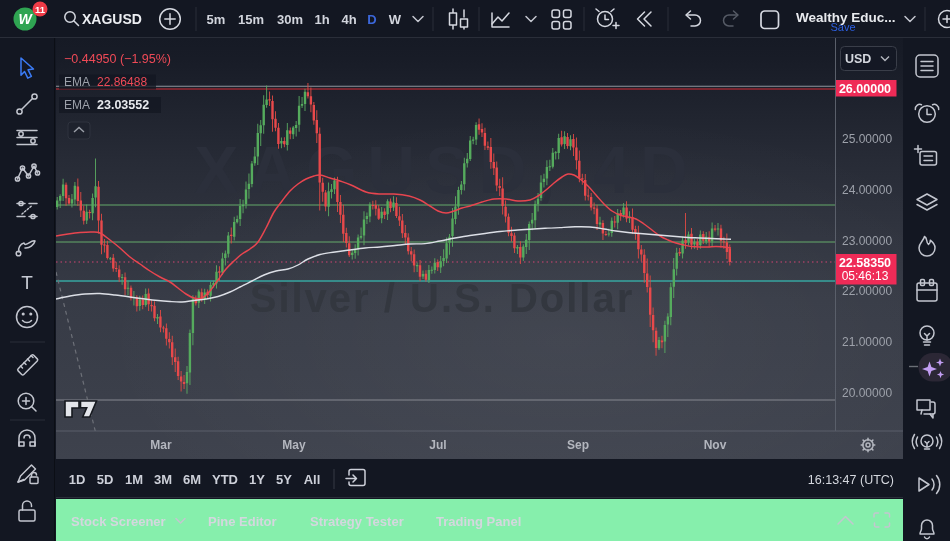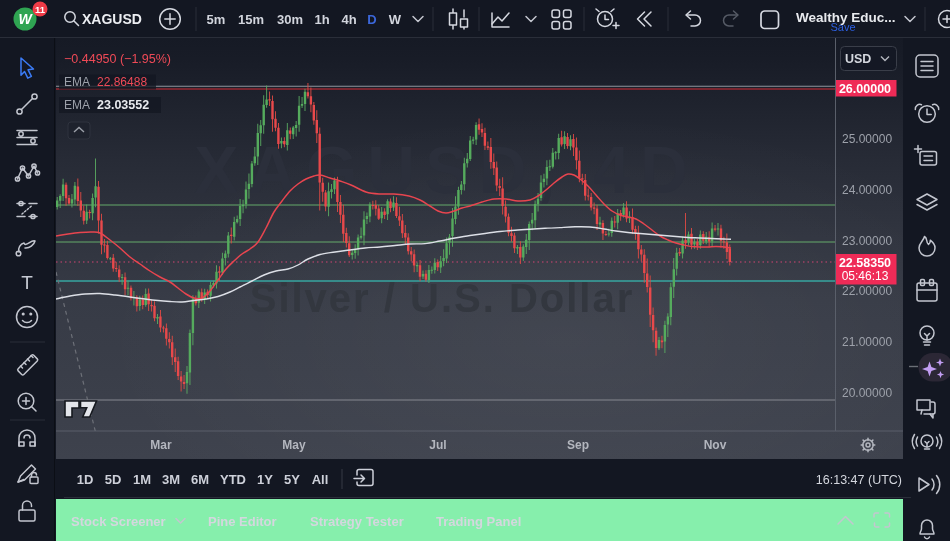--- a/index.html
+++ b/index.html
@@ -204,21 +204,21 @@
    <path d="M919 478l10 6.5-10 6.5z"></path>
    <path d="M932 479a8.5 8.5 0 0 1 0 11M936.5 475.5a14 14 0 0 1 0 18"></path>
   </g>
   <g class="ico" stroke="#c3c6cf">
    <path d="M920 534c0-2.5 1.5-3 1.5-5.5v-3a5.5 5.5 0 0 1 11 0v3c0 2.5 1.5 3 1.5 5.5z"></path>
    <path d="M924.5 537a2.7 2.7 0 0 0 5 0"></path>
   </g>
  </svg>
 </div>
 
-<div class="abs" style="left:64px;top:459px;width:847px;height:39px;background:#131722;border-bottom:1px solid #2a2e39;">
+<div class="abs" style="left:56px;top:459px;width:847px;height:39px;background:#131722;border-bottom:1px solid #2a2e39;">
  <svg class="abs" style="left:0;top:0" width="847" height="39" viewBox="0 0 847 39">
   <g font-size="13" font-weight="600" fill="#cdd0d9" text-anchor="middle">
    <text x="21" y="24.5">1D</text>
           <text x="49" y="24.5">5D</text>
           <text x="78" y="24.5">1M</text>
    <text x="107" y="24.5">3M</text>
           <text x="136" y="24.5">6M</text>
           <text x="169" y="24.5">YTD</text>
    <text x="201" y="24.5">1Y</text>
           <text x="228" y="24.5">5Y</text>

